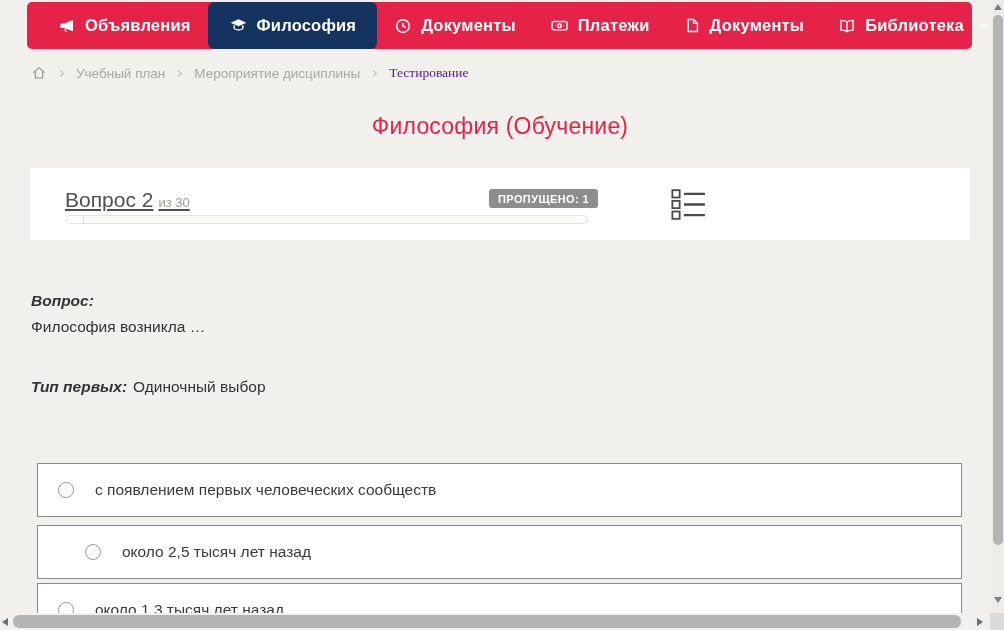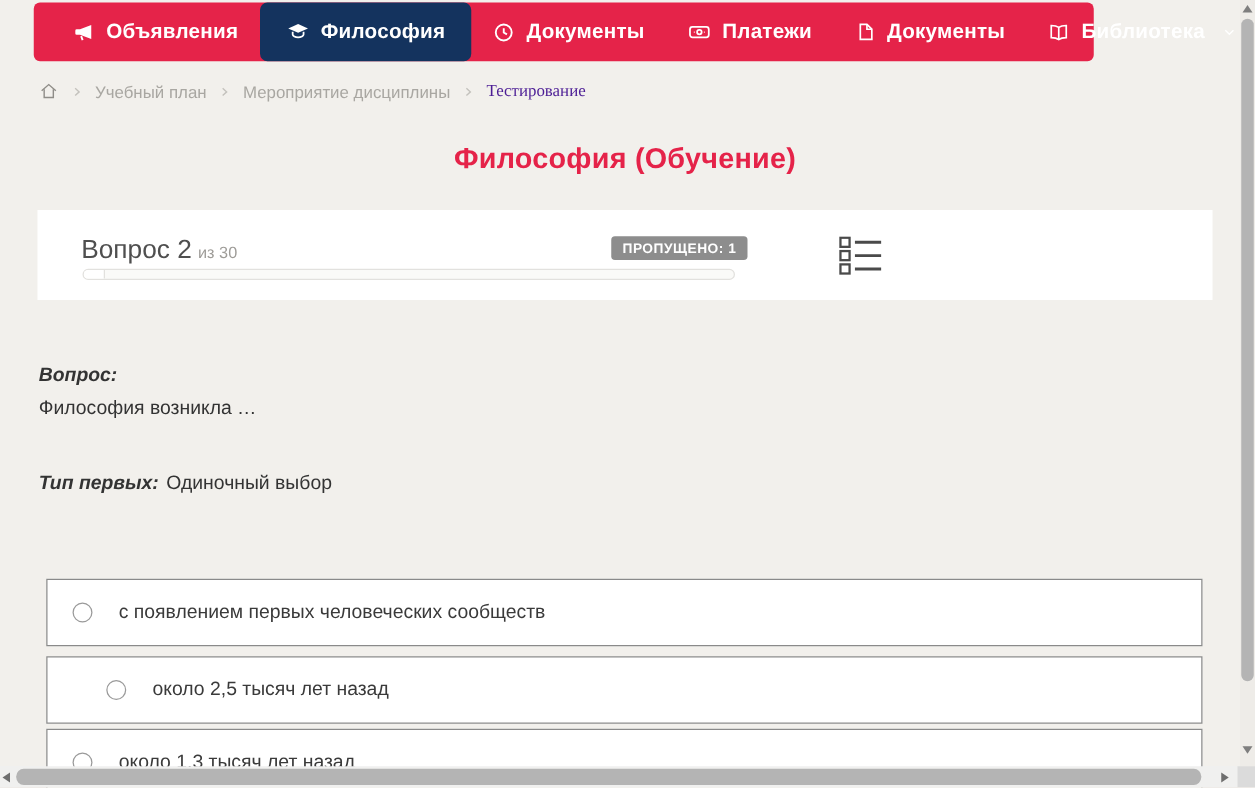--- a/index.html
+++ b/index.html
@@ -4,21 +4,21 @@
 <style>
   html,body{margin:0;padding:0;background:#e9e7e3;}
   .frame{
     position:relative;width:1004px;height:630px;overflow:hidden;
     background:#f2f0ec;
     font-family:"Liberation Sans","DejaVu Sans",sans-serif;
     color:#3b3b3b;
   }
   
   .navbar{
-    position:absolute;left:27px;top:2px;width:848px;height:47px;
+    position:absolute;left:27px;top:2px;width:945px;height:47px;
     border-radius:5px;display:flex;align-items:stretch;
     padding:0 14px;box-sizing:border-box;
   }
   .nav-item{
     display:flex;align-items:center;gap:9px;padding:0 17px;
     color:#ffffff;font-size:16.5px;font-weight:700;letter-spacing:.2px;
     cursor:pointer;white-space:nowrap;
   }
   .nav-item.active{border-radius:6px;padding:0 21px;}
   .nav-item svg{display:block;}
@@ -28,27 +28,27 @@
     position:absolute;left:31px;top:61px;height:24px;
     display:flex;align-items:center;gap:9px;font-size:13.5px;color:#a9a7a2;
   }
   .crumb{cursor:pointer;}
   .crumb.current{color:#4c1d95;cursor:default;font-family:Liberation Serif, serif;}
   .crumb-sep{display:flex;align-items:center;color:#c4c2bd;}
   .home-ic{display:flex;align-items:center;color:#8f8d88;cursor:pointer;}
   
   .page-title{
     position:absolute;left:30px;top:113px;width:940px;text-align:center;
-    font-size:23px;font-weight:700;letter-spacing:.2px;
+    font-size:23px;font-weight:400;letter-spacing:.2px;
   }
   
   .quiz-card{
     position:absolute;left:30px;top:168px;width:940px;height:72px;background:#ffffff;
   }
-  .q-num{position:absolute;left:35px;top:20px;font-size:21px;color:#4f4f4f;}
+  .q-num{position:absolute;left:35px;top:20px;font-size:21px;color:#4f4f4f;text-decoration:underline;}
   .q-of{font-size:13px;color:#9e9c98;margin-left:5px;}
   .skip-badge{
     position:absolute;left:459px;top:21px;background:#8d8d8d;color:#ffffff;
     font-size:11px;font-weight:700;letter-spacing:.4px;padding:4px 9px 3px;
     border-radius:3px;
   }
   .progress{
     position:absolute;left:36px;top:47px;width:520px;height:7px;
     background:#fafaf8;border:1px solid #e2e1de;border-radius:5px;overflow:hidden;
   }

